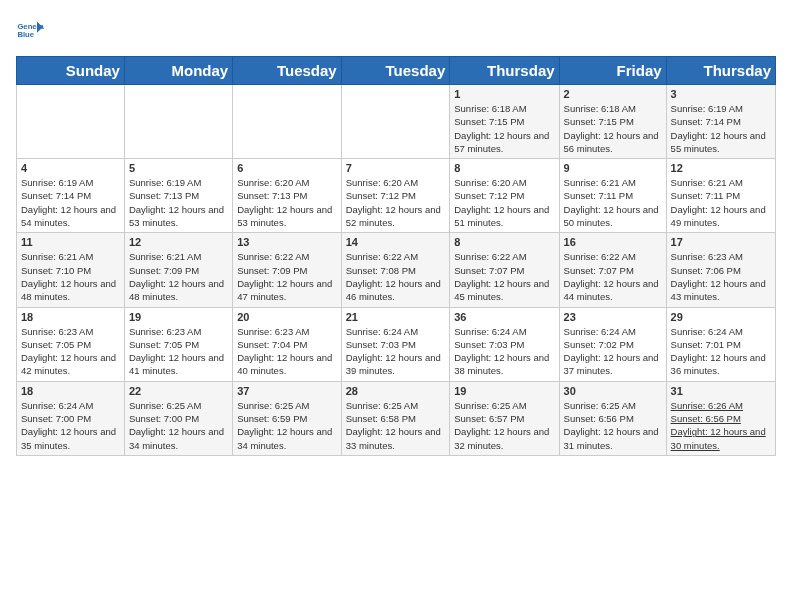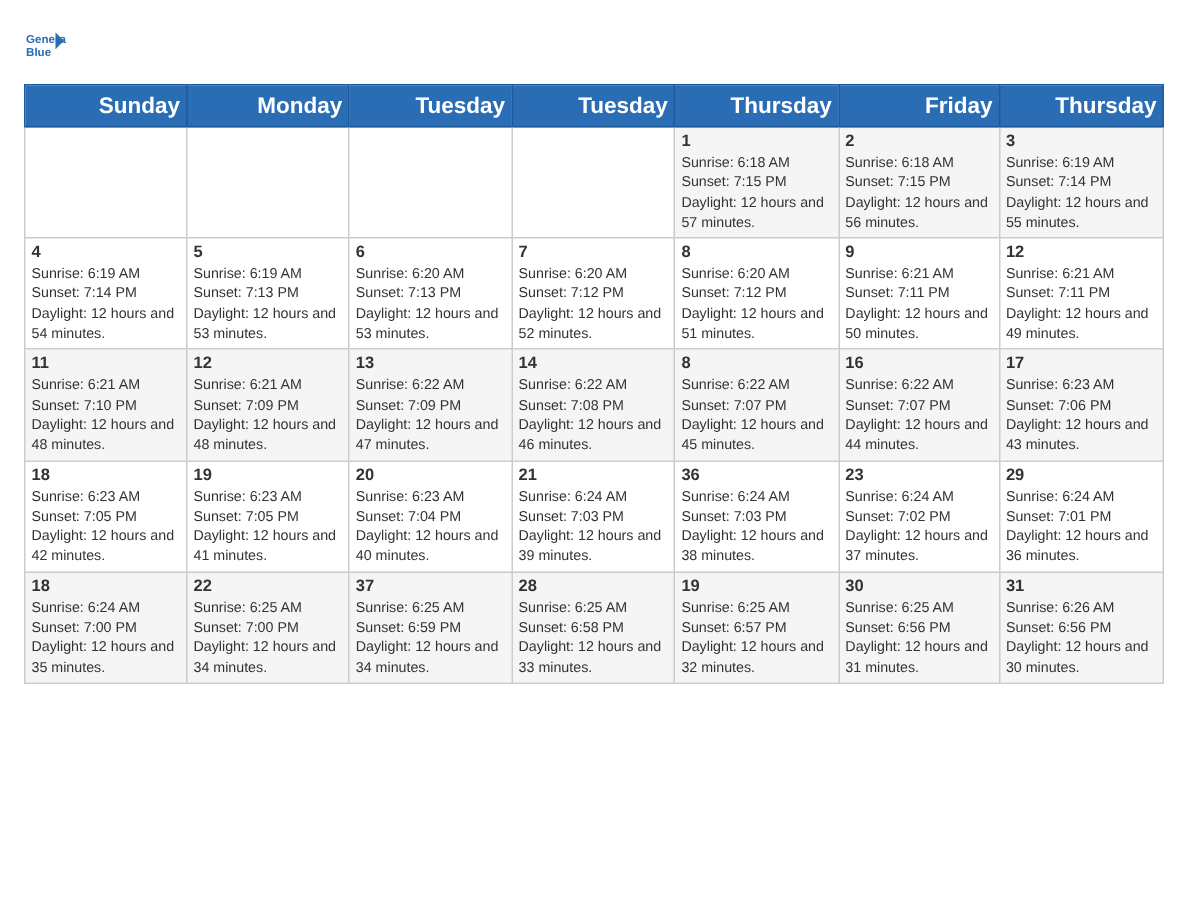--- a/index.html
+++ b/index.html
@@ -297,19 +297,19 @@
 Daylight: 12 hours and 32 minutes.</div>
         </td>
         <td>
           <span class="day-number">30</span>
           <div class="day-info" style="white-space: pre-line;">Sunrise: 6:25 AM
 Sunset: 6:56 PM
 Daylight: 12 hours and 31 minutes.</div>
         </td>
         <td>
           <span class="day-number">31</span>
-          <div class="day-info" style="white-space: pre-line;">Sunrise: 6:26 AM
+          <div class="day-info" style="white-space: pre-line; text-decoration: underline;">Sunrise: 6:26 AM
 Sunset: 6:56 PM
 Daylight: 12 hours and 30 minutes.</div>
         </td>
       </tr>
     </tbody>
 </table>
 
 </body></html>

